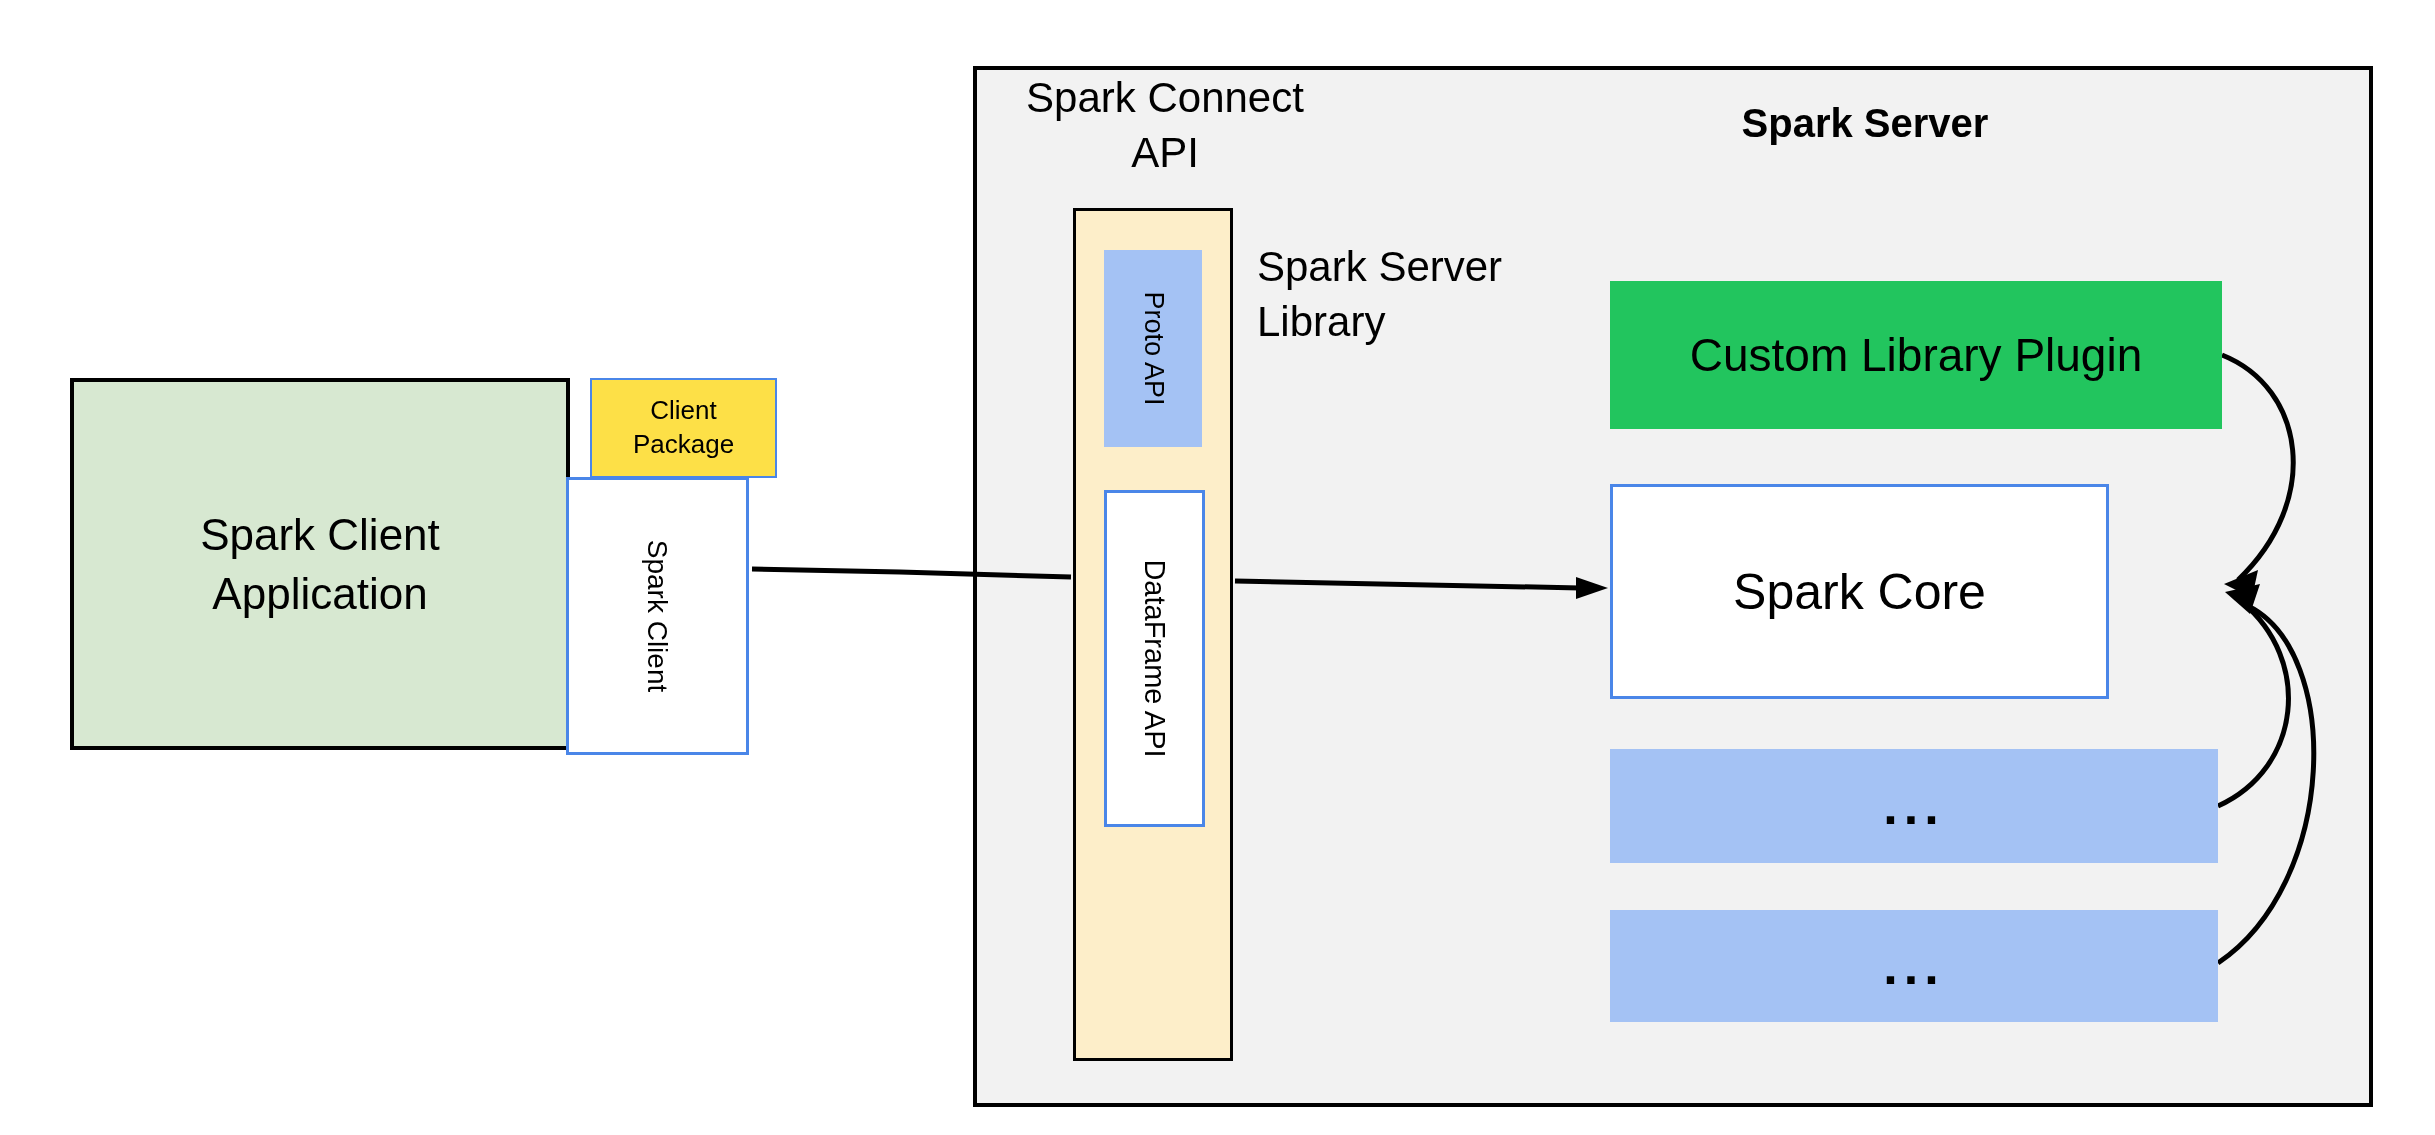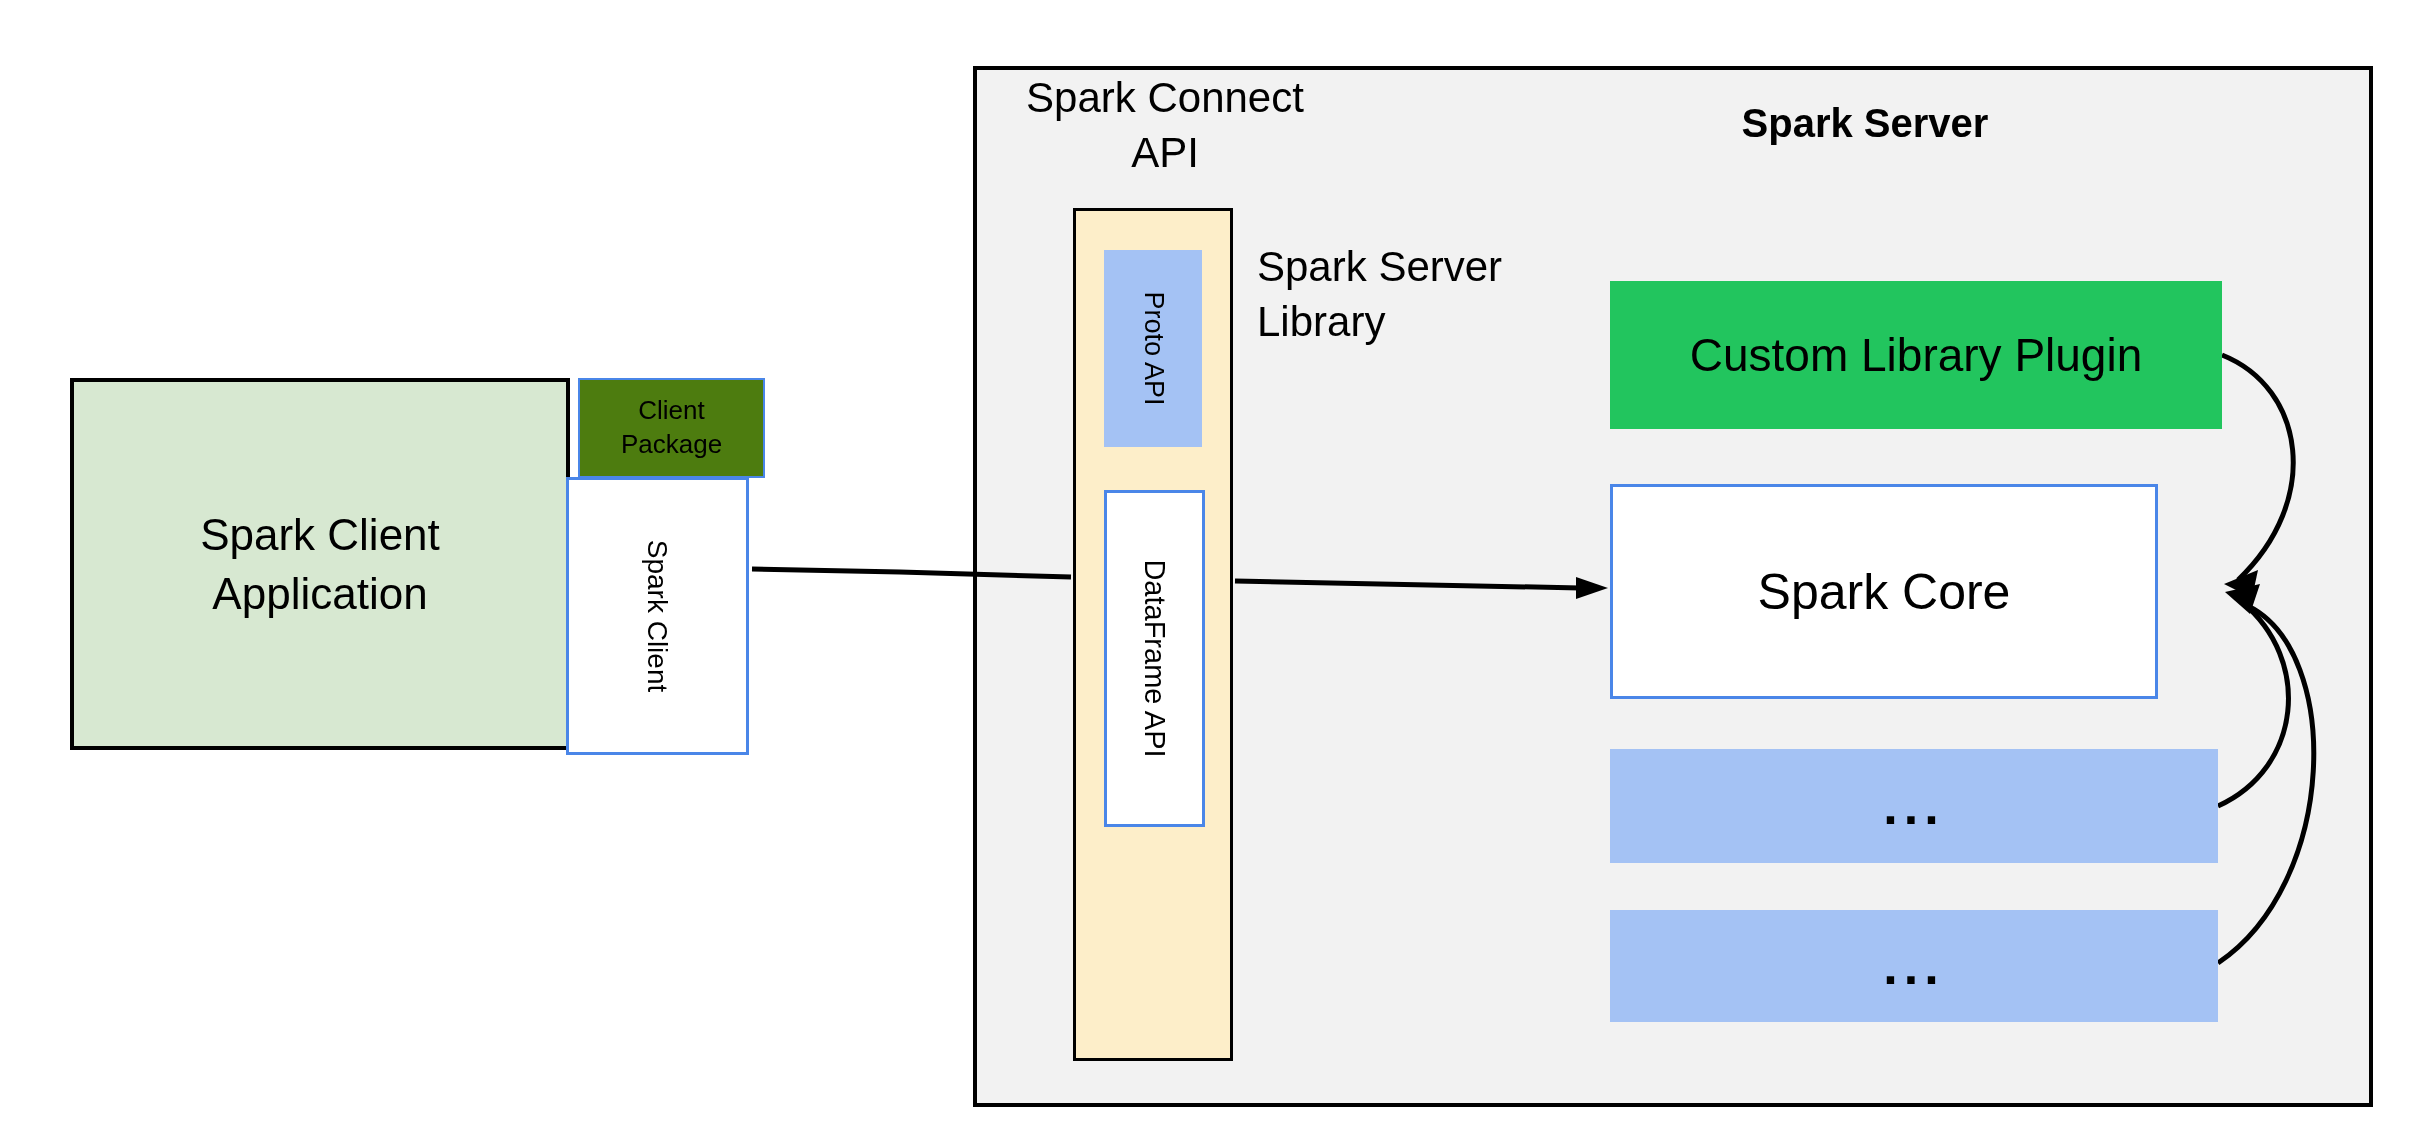--- a/index.html
+++ b/index.html
@@ -14,22 +14,22 @@
   .box{position:absolute;box-sizing:border-box;display:flex;align-items:center;justify-content:center;text-align:center;}
   .pre{white-space:pre-line;}
 
   
   .green-box{
     left:70px;top:378px;width:500px;height:372px;
     background:#d7e8d1;border:4px solid #000;
     font-size:44px;line-height:1.35;
   }
   .client-package{
-    left:578px;top:378px;width:187px;height:100px;
-    background:#4d7c0f;border:2px solid #4a86e8;
+    left:590px;top:378px;width:187px;height:100px;
+    background:#fde047;border:2px solid #4a86e8;
     font-size:26px;line-height:1.3;
   }
   .spark-client{
     left:566px;top:477px;width:183px;height:278px;
     background:#ffffff;border:3px solid #4a86e8;
   }
   .vtext{transform:rotate(90deg);white-space:nowrap;}
   .spark-client .vtext{font-size:28px;}
 
   
@@ -64,21 +64,21 @@
     font-size:42px;line-height:1.3;justify-content:flex-start;text-align:left;
     background:transparent;align-items:flex-start;
   }
 
   
   .plugin-box{
     left:1610px;top:281px;width:612px;height:148px;
     background:#22c55e;font-size:46px;
   }
   .core-box{
-    left:1610px;top:484px;width:548px;height:215px;
+    left:1610px;top:484px;width:499px;height:215px;
     background:#ffffff;border:3px solid #4a86e8;font-size:50px;
   }
   .dots-box1{
     left:1610px;top:749px;width:608px;height:114px;
     background:#a4c2f4;font-size:52px;font-weight:bold;letter-spacing:6px;
   }
   .dots-box2{
     left:1610px;top:910px;width:608px;height:112px;
     background:#a4c2f4;font-size:52px;font-weight:bold;letter-spacing:6px;
   }

